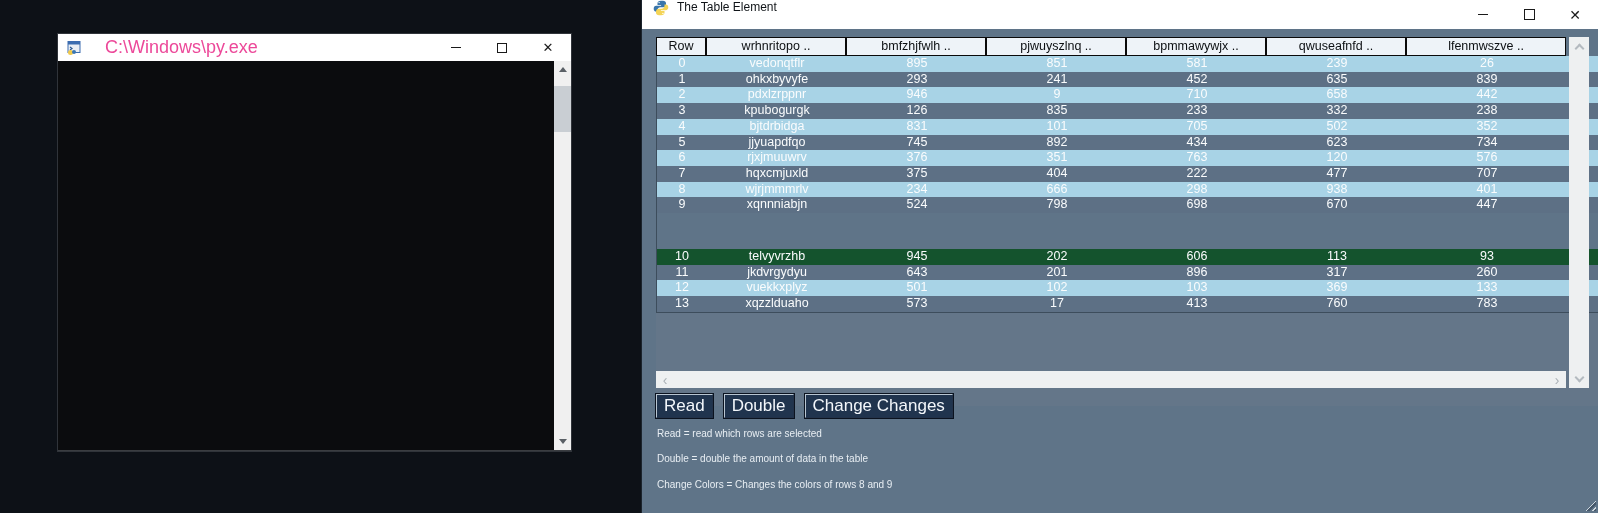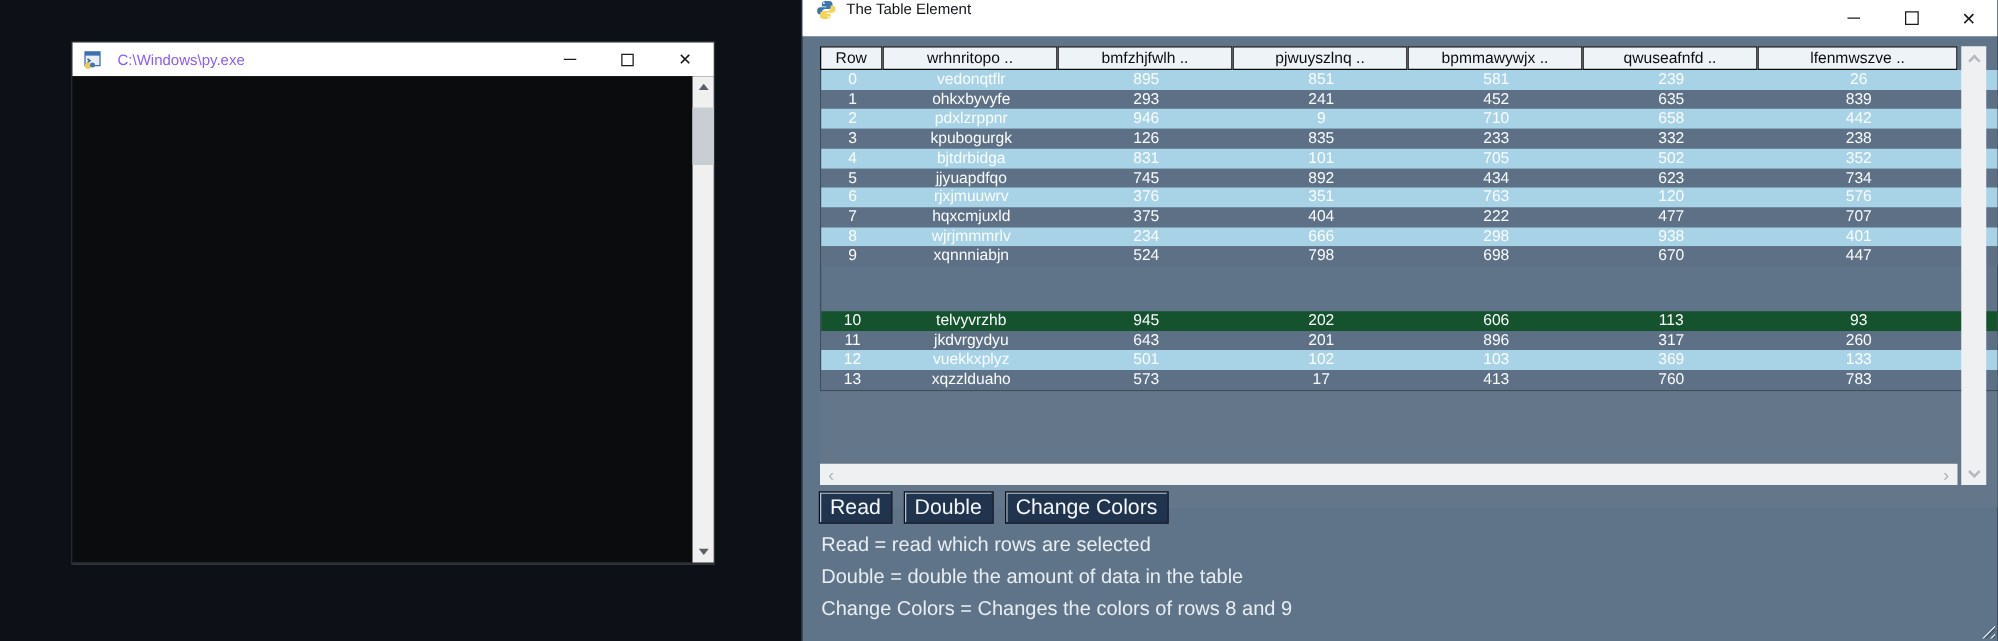--- a/index.html
+++ b/index.html
@@ -13,21 +13,21 @@
 
   
   .console-window {
     position:absolute; left:57px; top:33px; width:515px; height:419px;
     border:1px solid #30343a;
   }
   .console-titlebar {
     height:27px; background:#ffffff; display:flex; align-items:center;
   }
   .console-title {
-    font-size:12px; color:#8b5cf6; margin-left:12px; flex:1 1 auto;
+    font-size:18px; color:#ec4899; margin-left:23px; flex:1 1 auto;
     white-space:nowrap; overflow:hidden;
   }
   .console-icon { width:16px; height:16px; margin-left:8px; flex:0 0 auto; }
   .win-controls { display:flex; height:100%; }
   .win-ctl {
     width:46px; height:100%; display:flex; align-items:center; justify-content:center;
     color:#1a1a1a; font-size:12px; cursor:default;
   }
   .minimize-line { width:10px; height:1px; background:#1a1a1a; }
   .maximize-box { width:10px; height:10px; border:1px solid #1a1a1a; }
@@ -102,21 +102,21 @@
   .tk-button {
     height:24px; padding:0 7px; margin-right:11px;
     background:#20344e; color:#f3f7fb; font-size:17px;
     font-family:"Liberation Sans", sans-serif;
     border:1px solid; border-color:#b9c6d2 #22324a #22324a #b9c6d2;
     outline:1px solid #0b1320; cursor:default;
   }
 
   
   .help-line {
-    position:absolute; left:15px; font-size:16px; color:#e8eef3; white-space:nowrap;
+    position:absolute; left:15px; font-size:10px; color:#e8eef3; white-space:nowrap;
   }
 
   
   .resize-grip {
     position:absolute; right:2px; bottom:2px; width:13px; height:13px;
     background:repeating-linear-gradient(135deg, transparent 0 2px, #cfd8df 2px 3px, #46586b 3px 4.5px);
     clip-path:polygon(100% 0, 100% 100%, 0 100%);
   }
 </style>
 </head>
@@ -330,21 +330,21 @@
   </div>
 
   <div class="h-scrollbar">
     <div class="hsb-btn">‹</div>
     <div class="hsb-btn">›</div>
   </div>
 
   <div class="btn-row">
     <button class="tk-button">Read</button>
     <button class="tk-button">Double</button>
-    <button class="tk-button">Change Colors</button>
+    <button class="tk-button">Change Changes</button>
   </div>
 
   <div class="help-line" style="top:428px">Read = read which rows are selected</div>
   <div class="help-line" style="top:453px">Double = double the amount of data in the table</div>
   <div class="help-line" style="top:479px">Change Colors = Changes the colors of rows 8 and 9</div>
 
   <div class="resize-grip"></div>
 </div>
 
 </body></html>

